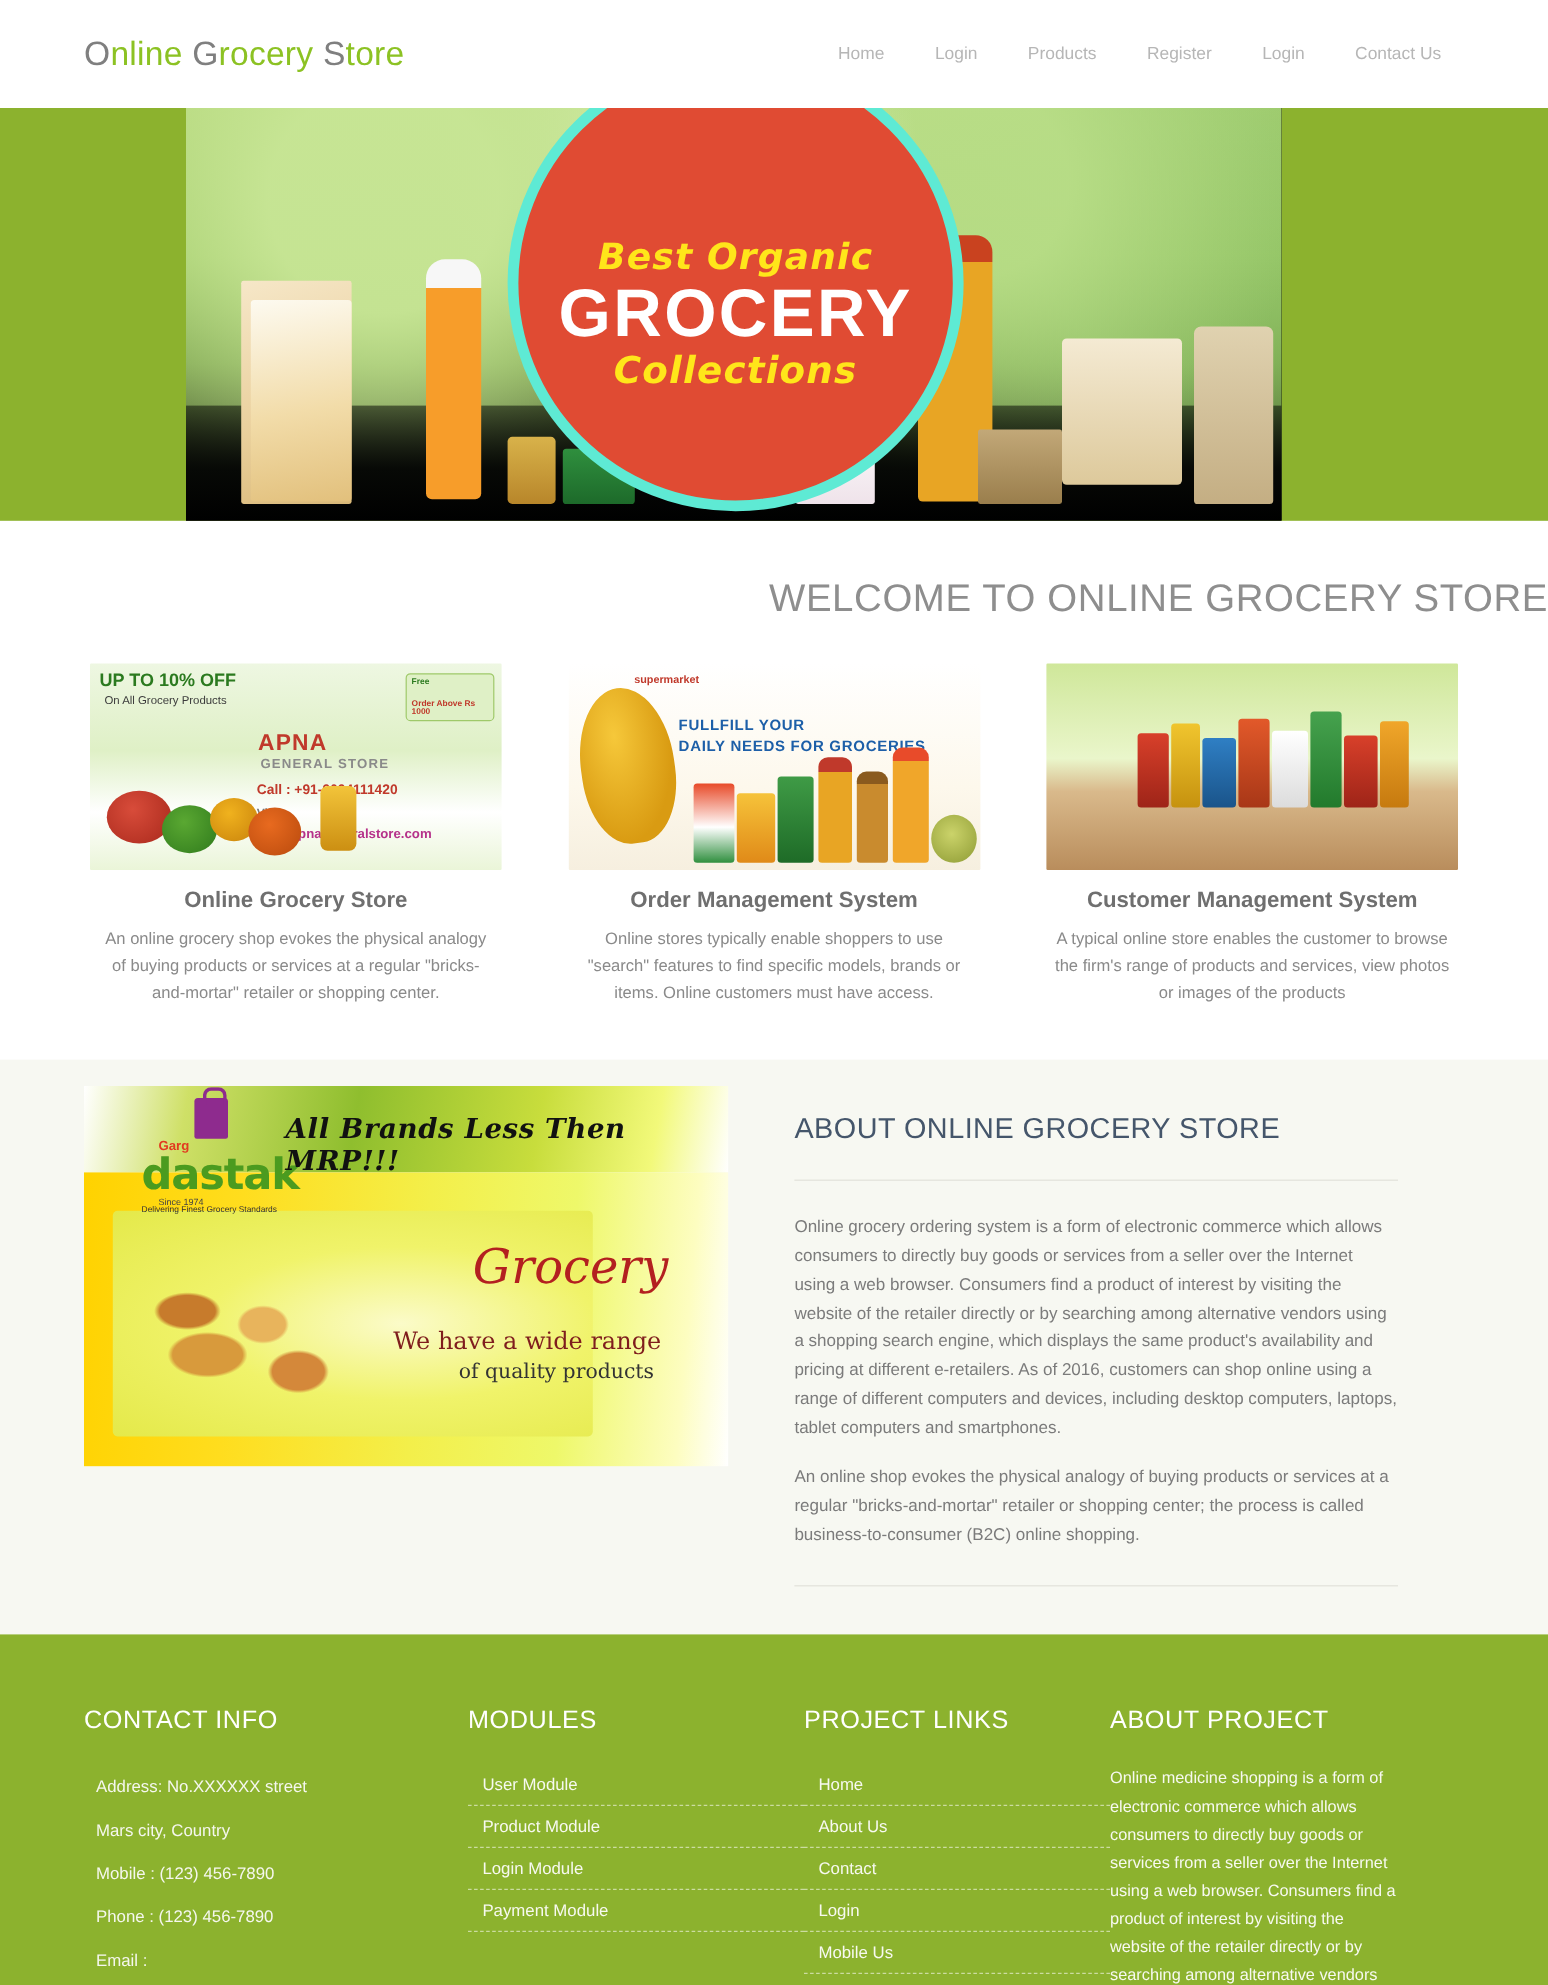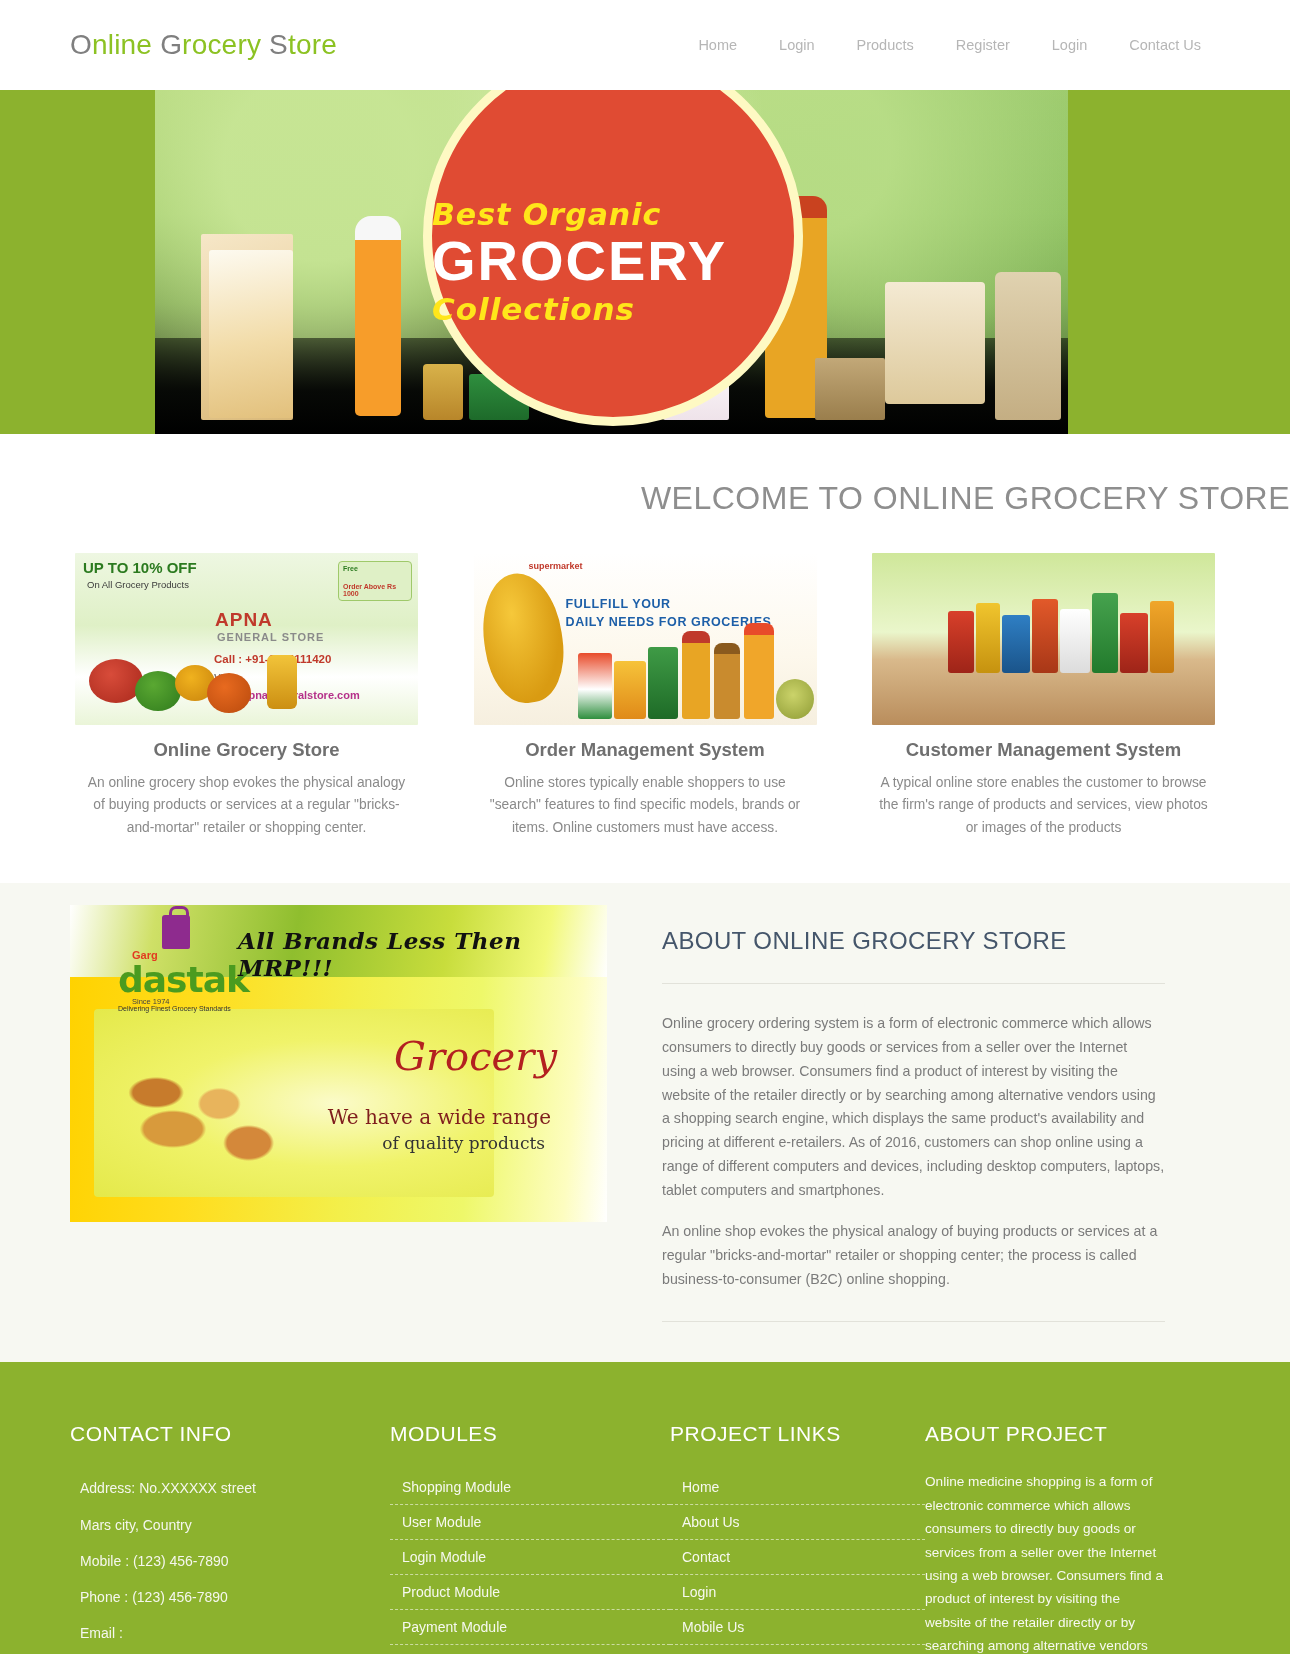--- a/index.html
+++ b/index.html
@@ -73,24 +73,24 @@
     background: linear-gradient(180deg, rgba(10,14,6,0.55), #070906 55%, #000 100%);
   }
   .hero-circle {
     position: absolute;
     left: 268px;
     top: -44px;
     width: 380px;
     height: 380px;
     border-radius: 50%;
     background: #e04b33;
-    border: 9px solid #fef9c3;
+    border: 9px solid #5eead4;
     display: flex;
     flex-direction: column;
-    align-items: flex-start;
+    align-items: center;
     justify-content: center;
     padding-top: 52px;
   }
   .hero-l1 {
     color: #ffe61a;
     font-size: 30px;
     font-style: italic;
     font-weight: 700;
     letter-spacing: 1px;
     font-family: "DejaVu Sans", sans-serif;
@@ -446,24 +446,23 @@
     <h4>CONTACT INFO</h4>
     <div class="contact-line">Address: No.XXXXXX street</div>
     <div class="contact-line">Mars city, Country</div>
     <div class="contact-line">Mobile : (123) 456-7890</div>
     <div class="contact-line">Phone : (123) 456-7890</div>
     <div class="contact-line">Email :</div>
   </div>
 
   <div class="fcol-2">
     <h4>MODULES</h4>
-    <a href="#" class="flink">Shopping Module</a>
     <a href="#" class="flink">User Module</a>
+    <a href="#" class="flink">Product Module</a>
     <a href="#" class="flink">Login Module</a>
-    <a href="#" class="flink">Product Module</a>
     <a href="#" class="flink">Payment Module</a>
   </div>
 
   <div class="fcol-3">
     <h4>PROJECT LINKS</h4>
     <a href="#" class="flink">Home</a>
     <a href="#" class="flink">About Us</a>
     <a href="#" class="flink">Contact</a>
     <a href="#" class="flink">Login</a>
     <a href="#" class="flink">Mobile Us</a>

